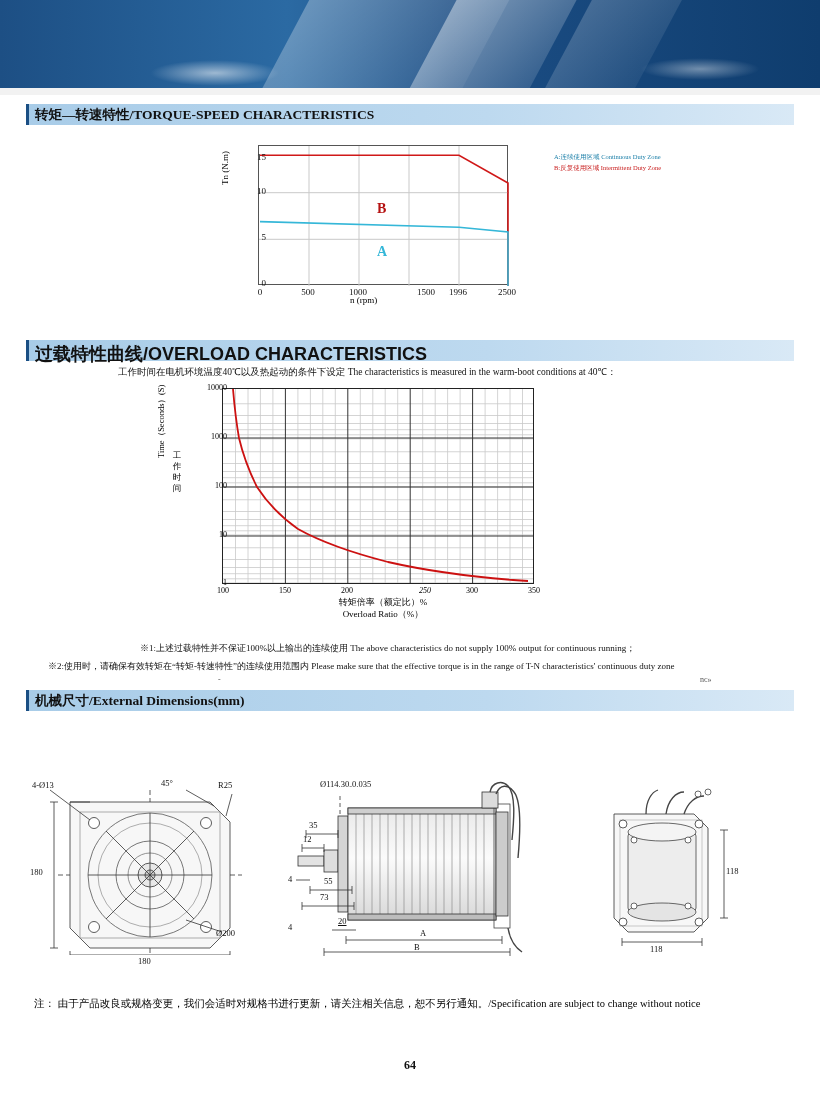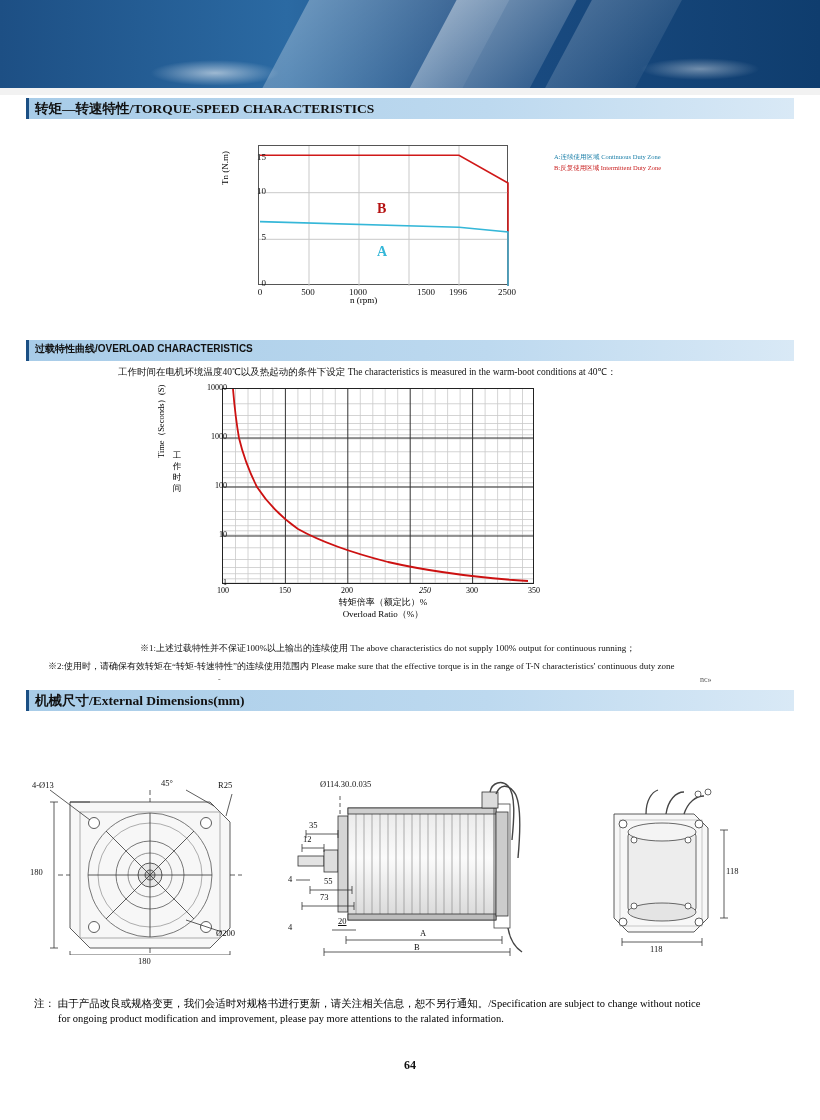--- a/index.html
+++ b/index.html
@@ -95,21 +95,21 @@
 
 <div class="banner">
   <div class="sheen1"></div>
   <div class="sheen2"></div>
   <div class="sheen3"></div>
   <div class="glow"></div>
   <div class="glow2"></div>
 </div>
 <div class="banner-bottom"></div>
 
-<div class="sec-bar" style="top:98px;">
+<div class="sec-bar" style="top:104px;">
   <div class="t">转矩—转速特性/TORQUE-SPEED CHARACTERISTICS</div>
 </div>
 
 <div id="ts-wrap">
   <div class="ts-ylab">Tn (N.m)</div>
   <div id="ts-plot">
     <svg width="250" height="140" viewBox="0 0 250 140">
 
       <g stroke="#c9c9c9" stroke-width="1">
         <line x1="50" y1="0" x2="50" y2="140"></line>
@@ -141,21 +141,21 @@
 
   <div class="ts-xlab">n (rpm)</div>
 
   <div class="legend">
     <div class="lg-a">A:连续使用区域 Continuous Duty  Zone</div>
     <div class="lg-b">B:反复使用区域 Intermittent Duty Zone</div>
   </div>
 </div>
 
 <div class="sec-bar" style="top:340px;">
-  <div class="t" style="font-family:'Liberation Sans',sans-serif; font-size:10px;">过载特性曲线/OVERLOAD  CHARACTERISTICS</div>
+  <div class="t" style="font-family:'Liberation Sans',sans-serif; font-size:18px;">过载特性曲线/OVERLOAD  CHARACTERISTICS</div>
 </div>
 
 <div class="note" style="left:118px; top:365px; font-size:9.5px;">工作时间在电机环境温度40℃以及热起动的条件下设定 The characteristics is measured in the warm-boot conditions at 40℃：</div>
 
 <div id="ol-wrap">
   <div class="ol-ylab1">Time（Seconds）(S)</div>
   <div class="ol-ylab2">工作时间</div>
 
   <div id="ol-plot">
     <svg width="312" height="196" viewBox="0 0 312 196">
@@ -432,16 +432,15 @@
       <line x1="34" y1="158" x2="34" y2="166"></line>
       <line x1="114" y1="158" x2="114" y2="166"></line>
     </g>
   </svg>
   <div class="dim" style="left:138px; top:86px;">118</div>
   <div class="dim" style="left:62px; top:164px;">118</div>
 </div>
 
 <div class="note-box">
   <div>注：  由于产品改良或规格变更，我们会适时对规格书进行更新，请关注相关信息，恕不另行通知。/Specification are subject to change without notice</div>
-  <div style="padding-left:24px;">for ongoing product modification and improvement, please pay more attentions to the ralated information.</div>
 </div>
 
 <div class="pageno">64</div>
 
 </body></html>

